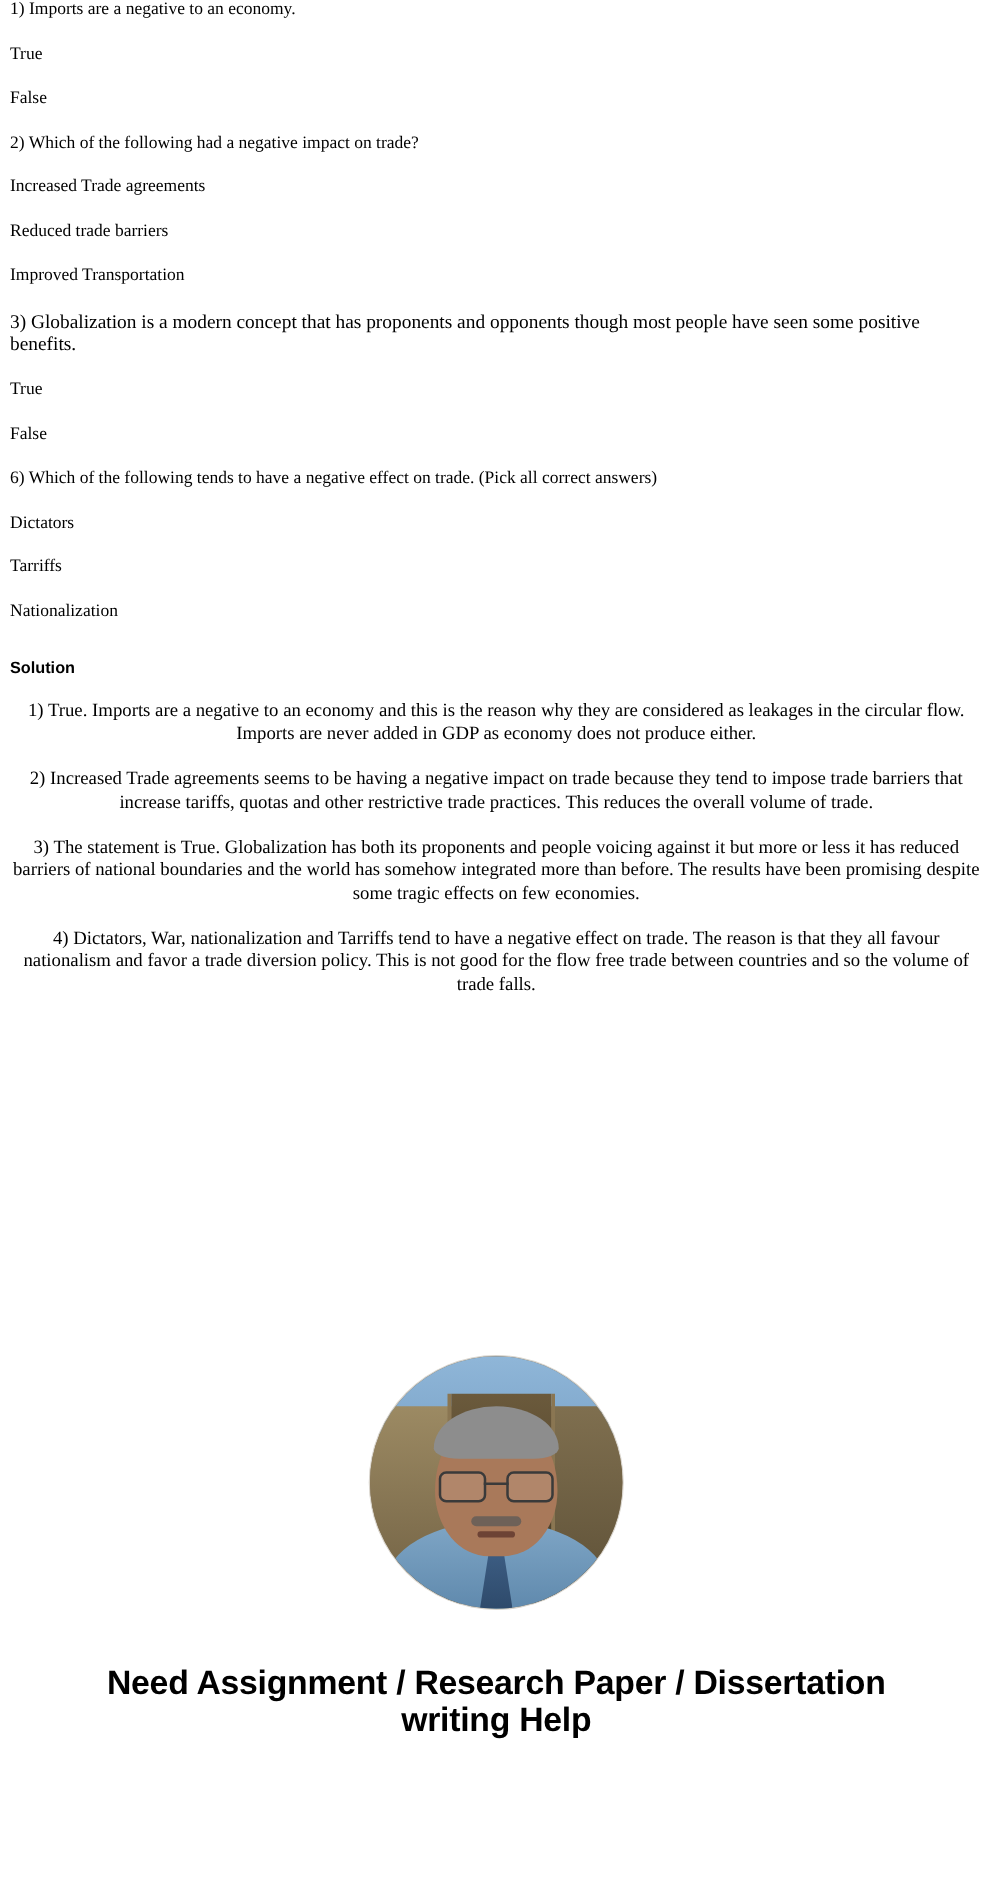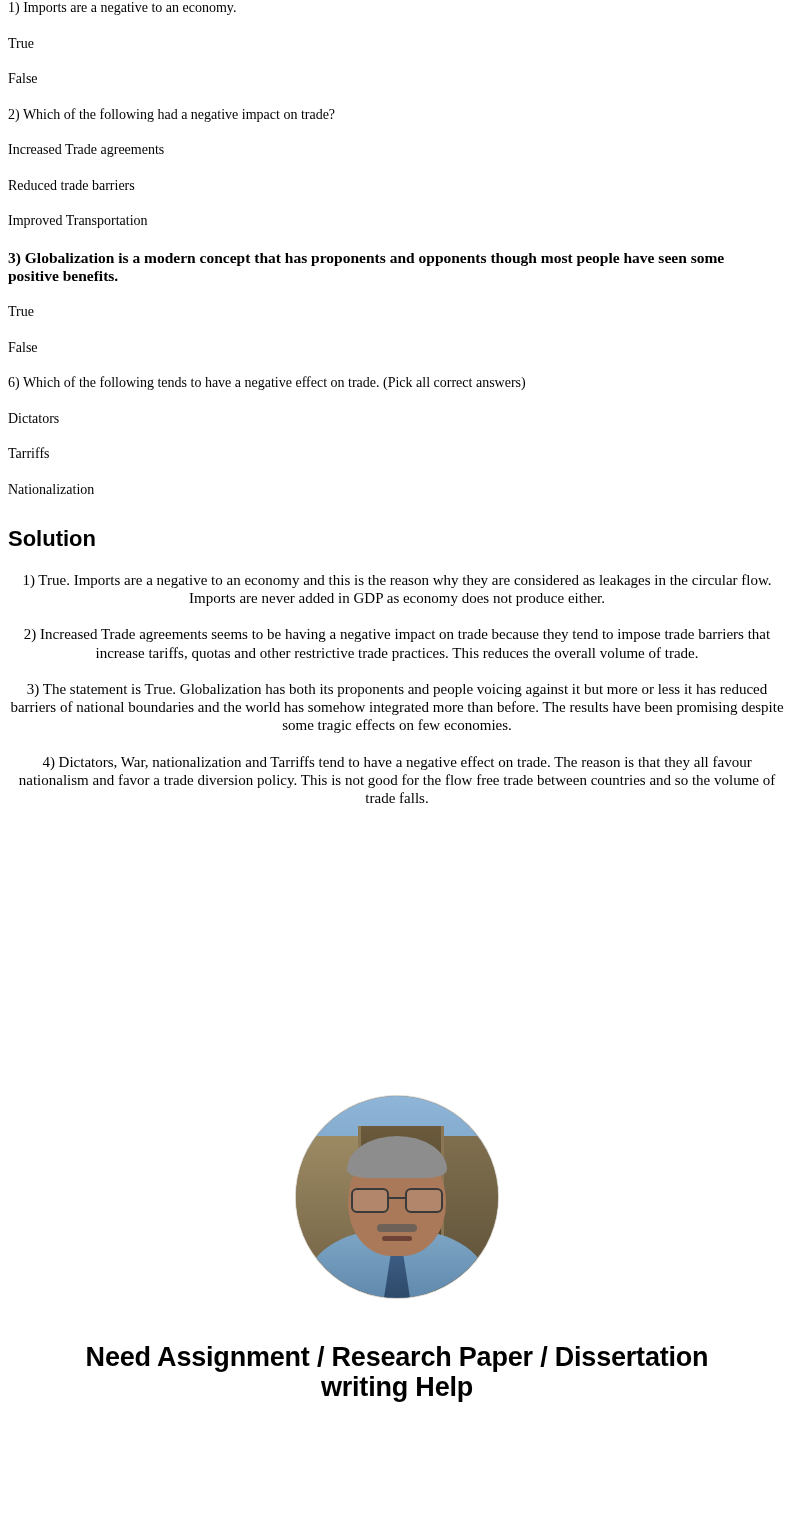--- a/index.html
+++ b/index.html
@@ -25,25 +25,24 @@
     margin: 0 0 19px 0;
   }
   .q-line.question {
     
   }
   .q-wrap {
     font-size: 15.5px;
     line-height: 1.18;
     margin: 0 0 19px 0;
     max-width: 760px;
-    font-weight: bold;
   }
   h2.solution {
     font-family: "Liberation Sans", sans-serif;
-    font-size: 22px;
+    font-size: 13px;
     font-weight: bold;
     margin: 28px 0 18px 0;
     line-height: 1.2;
   }
   .sol-para {
     font-size: 15px;
     line-height: 1.22;
     margin: 0 0 18px 0;
     max-width: 778px;
     text-align: center;

